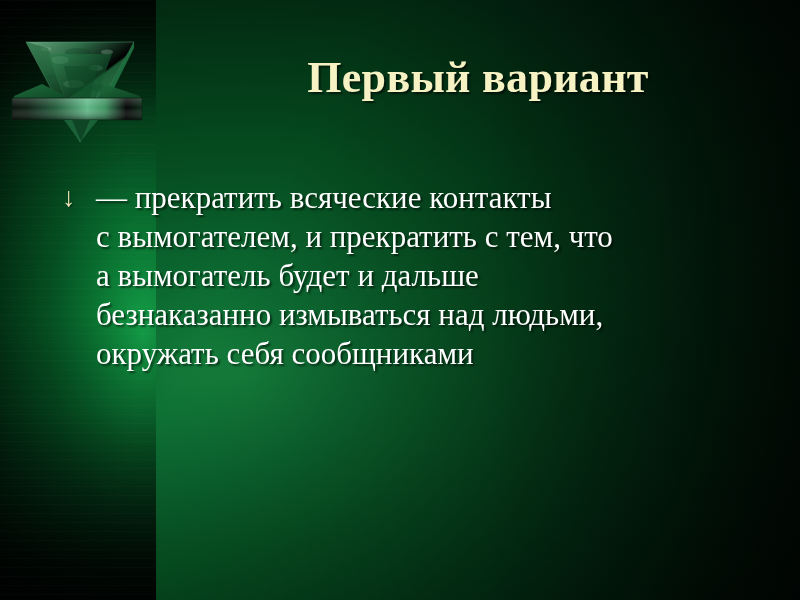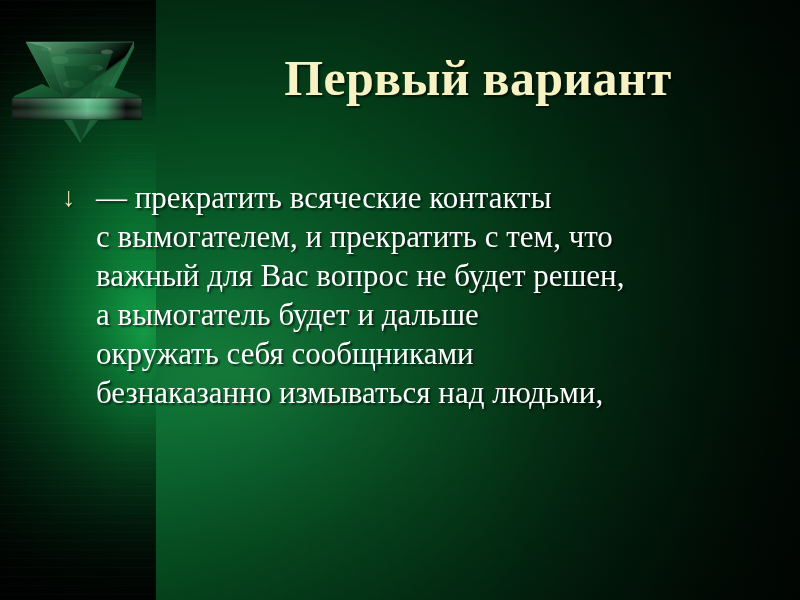--- a/index.html
+++ b/index.html
@@ -112,21 +112,21 @@
   }
   #logo svg { display: block; width: 138px; height: 124px; }
 
   
   #title {
     position: absolute;
     left: 156px;
     top: 54px;
     width: 644px;
     text-align: center;
-    font-size: 50px;
+    font-size: 44px;
     font-weight: bold;
     line-height: 48px;
     color: #F7F2C4;
     letter-spacing: .3px;
     text-shadow: 2px 2px 2px rgba(0,0,0,0.55);
     white-space: nowrap;
   }
 
   
   #body-block {
@@ -262,36 +262,32 @@
     <div class="body-row">
       <span class="bullet-cell">↓</span>
       <span class="line-text">— прекратить всяческие контакты</span>
     </div>
 
     <div class="body-row">
       <span class="bullet-cell blank"></span>
       <span class="line-text">с вымогателем, и прекратить с тем, что</span>
     </div>
 
-    <div class="body-row">
-      <span class="bullet-cell blank"></span>
-      <span class="line-text">важный для Вас вопрос не будет решен,</span>
-    </div>
 
     <div class="body-row">
       <span class="bullet-cell blank"></span>
       <span class="line-text">а вымогатель будет и дальше</span>
     </div>
 
     <div class="body-row">
       <span class="bullet-cell blank"></span>
+      <span class="line-text">безнаказанно измываться над людьми,</span>
+    </div>
+
+    <div class="body-row">
+      <span class="bullet-cell blank"></span>
       <span class="line-text">окружать себя сообщниками</span>
     </div>
 
-    <div class="body-row">
-      <span class="bullet-cell blank"></span>
-      <span class="line-text">безнаказанно измываться над людьми,</span>
-    </div>
-
 
   </div>
 
 </div>
 
 </body></html>

